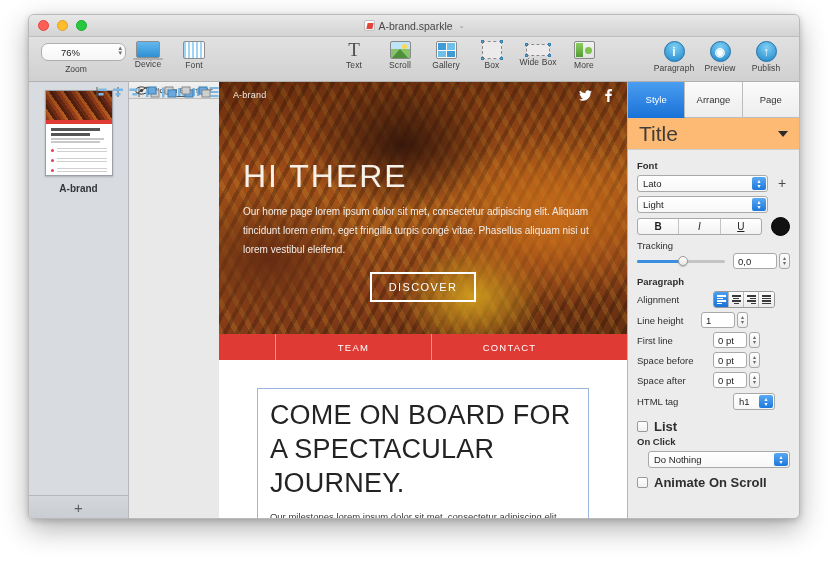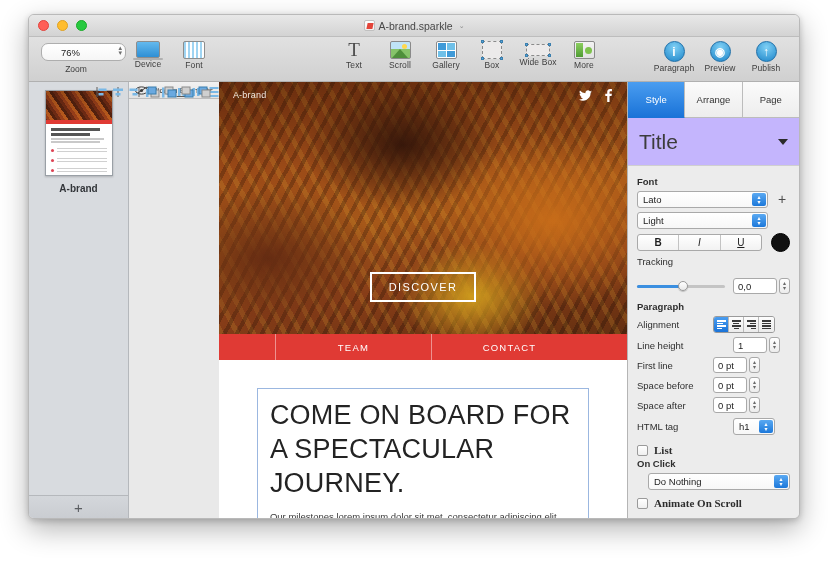--- a/index.html
+++ b/index.html
@@ -335,21 +335,21 @@
     flex:1; display:flex; align-items:center; justify-content:center;
     font-size: 9.5px; color:#333;
     background: linear-gradient(#fbfbfb,#ededed);
     border-right: 1px solid #bcbcbc;
     border-bottom: 1px solid #bcbcbc;
   }
   .insp-tab:last-child { border-right:none; }
   .insp-tab.active { background: linear-gradient(#4a9df0,#1a73d8); color:#fff; border-bottom-color:#1a73d8; }
 
   .insp-header {
-    height: 48px; background:#c4b5fd; border-bottom:1px solid #cfcfcf;
+    height: 32px; background:#fdba74; border-bottom:1px solid #cfcfcf;
     display:flex; align-items:center; justify-content:space-between;
     padding: 0 11px;
   }
   .insp-title { font-size: 21px; font-weight: 300; color:#3c3c3c; }
   .caret-dn { width:0;height:0;border-left:5px solid transparent;border-right:5px solid transparent;border-top:6px solid #2b2b2b; }
 
   .insp-body { flex:1; padding: 7px 9px 0 9px; overflow:hidden; }
   .sec-label { font-size: 9.5px; font-weight: bold; color:#2e2e2e; margin: 3px 0 4px 0; }
   .row { display:flex; align-items:center; margin-bottom: 4px; }
   .row .lbl { font-size: 9.5px; color:#2e2e2e; }
@@ -415,21 +415,21 @@
   }
   .align-btns div:last-child { border-right:none; }
   .align-btns div.on { background: linear-gradient(#4a9df0,#1a73d8); }
   .abar { display:block; background:#3a3a3a; height:1.5px; margin:1px 0; }
   .align-btns div.on .abar { background:#fff; }
   .chk {
     width: 11px; height: 11px; border:1px solid #9a9a9a; border-radius:2px;
     background: linear-gradient(#ffffff,#efefef); margin-right:6px;
   }
   .chk-row { display:flex; align-items:center; margin: 6px 0 2px 0; }
-  .chk-row .t { font-size: 11px; font-weight:bold; color:#2e2e2e;font-family:Liberation Serif, serif; }
+  .chk-row .t { font-size: 13px; font-weight:bold; color:#2e2e2e; }
 </style>
 </head>
 <body>
 
 <div id="app">
   <div class="window">
 
     <div class="titlebar">
       <div class="traffic">
         <span class="dot red"></span>
@@ -663,20 +663,24 @@
                     </svg>
                 </span>
                 <span>
                   <svg width="9" height="13" viewBox="0 0 10 20">
                       <path fill="#ffffff" d="M6.6 20v-9.1h3.1l.5-3.6H6.6V5c0-1 .3-1.7 1.8-1.7h1.9V.1C9.9.1 8.8 0 7.5 0 4.8 0 3 1.6 3 4.7v2.6H0v3.6h3V20h3.6z"></path>
                     </svg>
                 </span>
               </span>
             </div>
 
+            <div class="hero-copy">
+              <h1 class="hero-h1">HI THERE</h1>
+              <p class="hero-p">Our home page lorem ipsum dolor sit met, consectetur adipiscing elit. Aliquam tincidunt lorem enim, eget fringilla turpis congé vitae. Phasellus aliquam nisi ut lorem vestibul eleifend.</p>
+            </div>
 
             <div class="discover-wrap">
               <span class="discover">DISCOVER</span>
             </div>
           </div>
 
           <div class="navbar">
             <span class="spacer"></span>
             <span class="navitem">TEAM</span>
             <span class="navitem">CONTACT</span>
@@ -741,21 +745,21 @@
                 </div>
               <div>
                   <u>U</u>
                 </div>
             </div>
             <span class="swatch"></span>
           </div>
 
 
           <div style="margin-top:3px;">
-            <div class="row" style="margin-bottom:11px;">
+            <div class="row" style="margin-bottom:2px;">
               <span class="lbl">Tracking</span>
             </div>
             <div class="row">
               <span class="slider" style="margin-right:8px;">
                 <span class="track"></span>
                 <span class="fill" style="width:50%"></span>
                 <span class="knob" style="left:47%"></span>
               </span>
               <span class="numfield w2">0,0</span>
               <span class="stepbtn">
@@ -799,21 +803,21 @@
                     <i class="abar" style="width:9px"></i>
                     <i class="abar" style="width:9px"></i>
                     <i class="abar" style="width:9px"></i>
                     <i class="abar" style="width:9px"></i>
                   </span>
                 </div>
             </span>
           </div>
 
           <div class="row">
-            <span class="lbl" style="width:96px;">Line height</span>
+            <span class="lbl" style="width:64px;">Line height</span>
             <span class="numfield">1</span>
             <span class="stepbtn">
                 <span>▴</span>
                 <span>▾</span>
               </span>
           </div>
 
           <div class="row">
             <span class="lbl" style="width:76px;">First line</span>
             <span class="numfield">0 pt</span>

